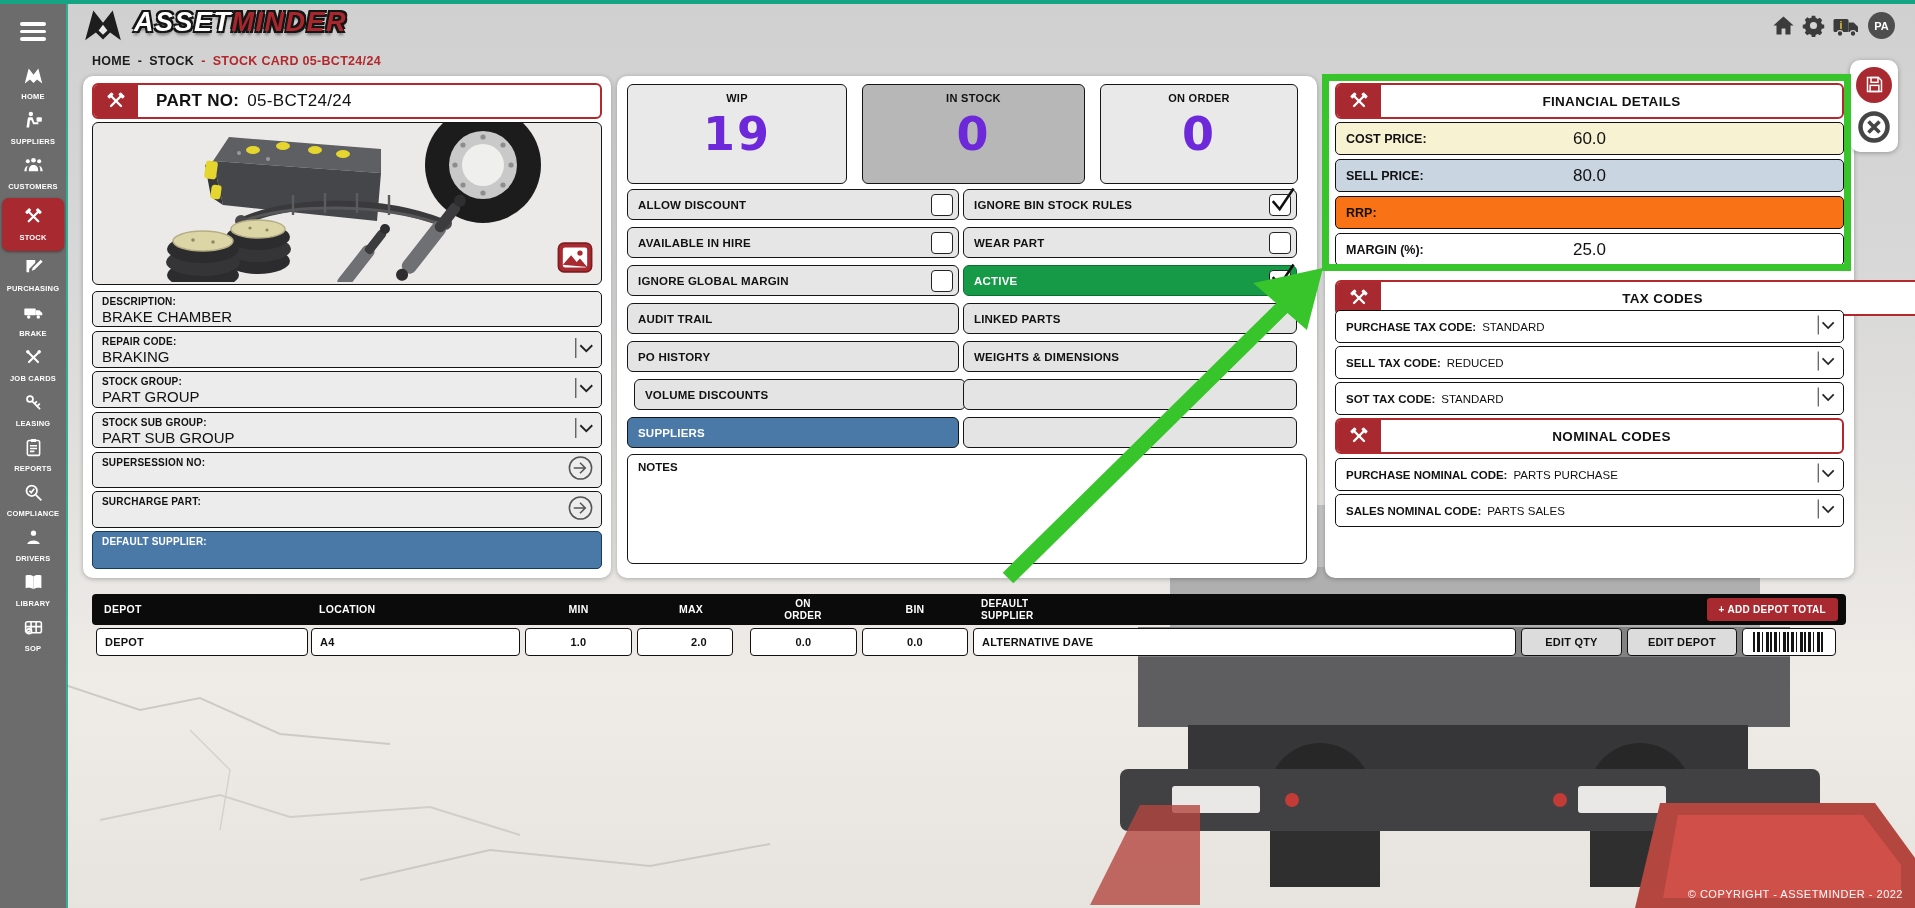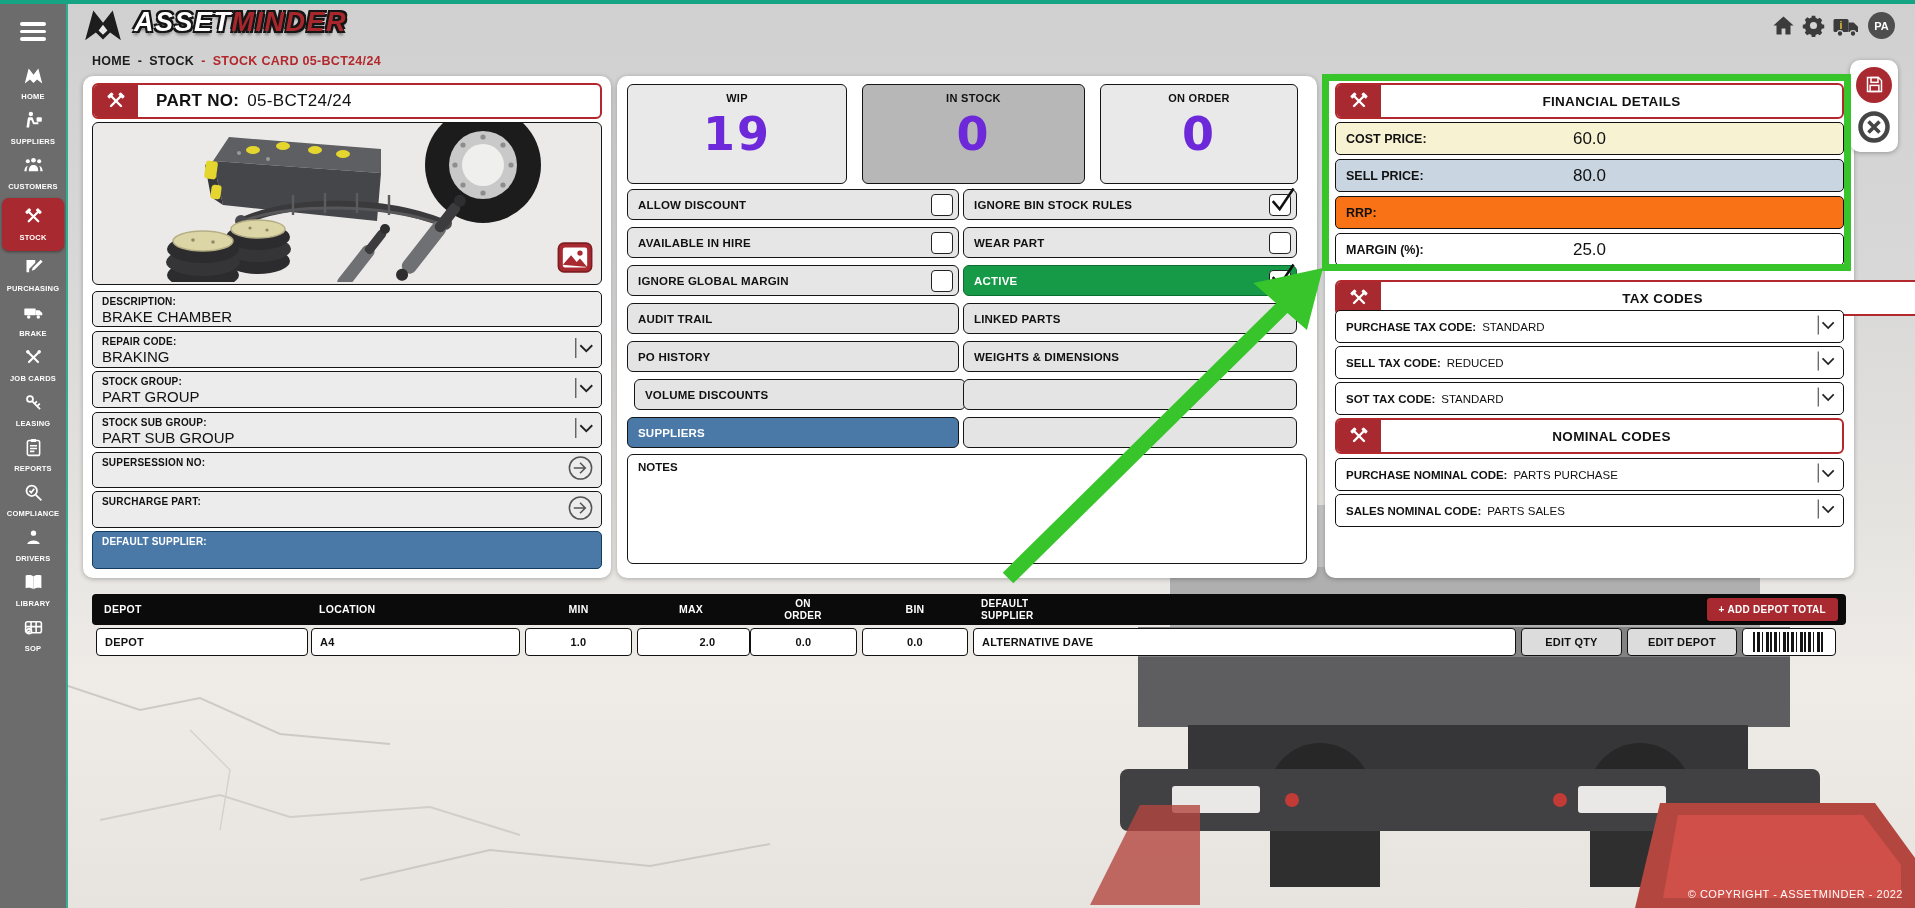--- a/index.html
+++ b/index.html
@@ -667,21 +667,21 @@
       <span class="h" style="left:545px; width:108px; text-align:center;">MAX</span>
       <span class="h two" style="left:683px; width:56px;">ON ORDER</span>
       <span class="h" style="left:770px; width:106px; text-align:center;">BIN</span>
       <span class="h two" style="left:889px; width:70px; text-align:left;">DEFAULT SUPPLIER</span>
       <span class="add-btn">+ ADD DEPOT TOTAL</span>
     </div>
     <div class="dt-row">
       <div class="cell txt" style="left:4px; width:212px;">DEPOT</div>
       <div class="cell txt" style="left:219px; width:209px;">A4</div>
       <div class="cell num" style="left:433px; width:107px;">1.0</div>
-      <div class="cell num" style="left:545px; width:113px;padding-left:28px;">2.0</div>
+      <div class="cell num" style="left:545px; width:96px;padding-left:28px;">2.0</div>
       <div class="cell num" style="left:658px; width:107px;">0.0</div>
       <div class="cell num" style="left:770px; width:106px;">0.0</div>
       <div class="cell txt" style="left:881px; width:543px;">ALTERNATIVE DAVE</div>
       <div class="cell btn" style="left:1429px; width:101px;">EDIT QTY</div>
       <div class="cell btn" style="left:1535px; width:110px;">EDIT DEPOT</div>
       <div class="cell" style="left:1650px; width:94px;">
           <span class="barcode"></span>
         </div>
     </div>
   </div>

